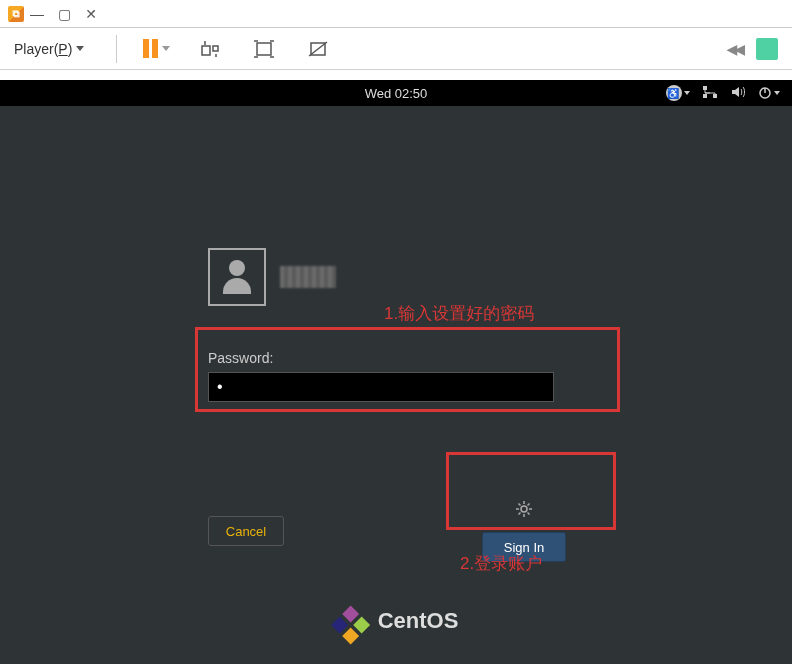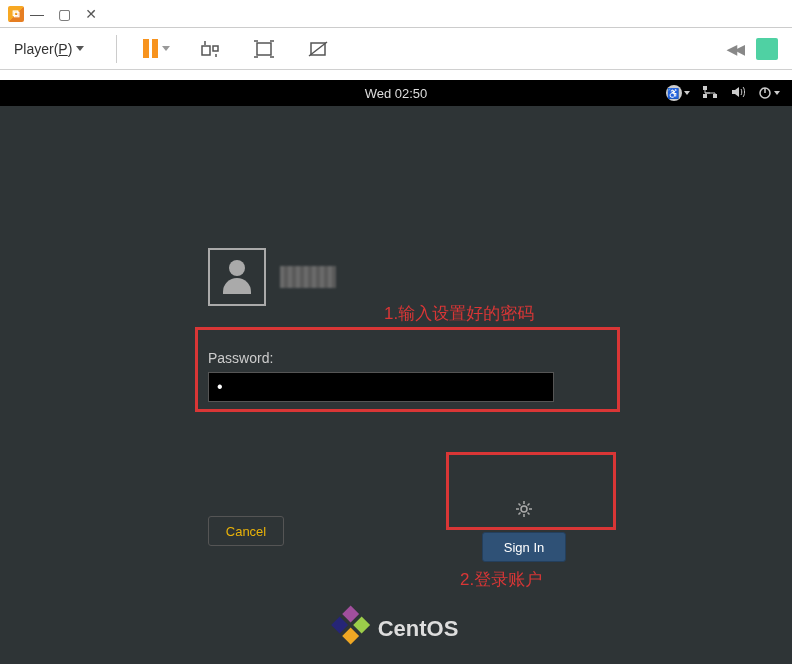--- a/index.html
+++ b/index.html
@@ -277,21 +277,21 @@
       color: #fff;
       font-size: 13px;
       cursor: pointer;
     }
     .centos-logo {
       position: absolute;
       bottom: 32px;
       left: 50%;
       transform: translateX(-50%);
       display: flex;
-      align-items: flex-end;
+      align-items: flex-start;
       gap: 10px;
       color: #ddd;
       font-size: 22px;
       font-weight: bold;
     }
     .centos-mark {
       width: 34px;
       height: 34px;
       position: relative;
     }
@@ -324,21 +324,21 @@
     .annot-box-2 {
       position: absolute;
       border: 3px solid #d93636;
       left: 446px;
       top: 452px;
       width: 170px;
       height: 78px;
       pointer-events: none;
     }
     .annot-text-1 { left: 384px; top: 302px; }
-    .annot-text-2 { left: 460px; top: 568px; }
+    .annot-text-2 { left: 460px; top: 552px; }
   </style>
 </head>
 <body>
 
 <div class="window-titlebar">
   <div class="titlebar-icon">⧉</div>
   <div class="window-controls">
     <span>—</span>
     <span>▢</span>
     <span>✕</span>

